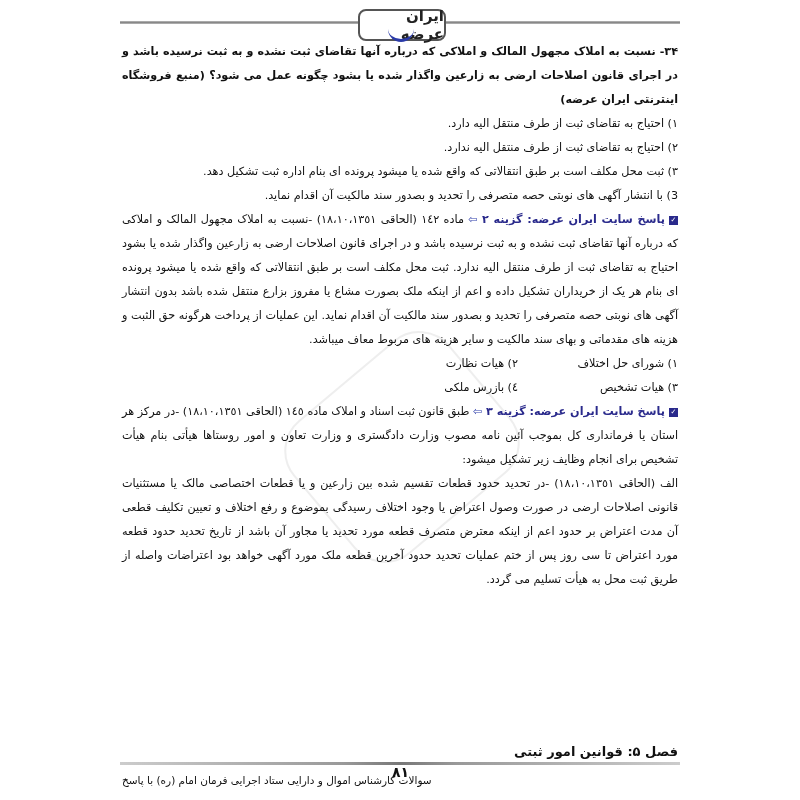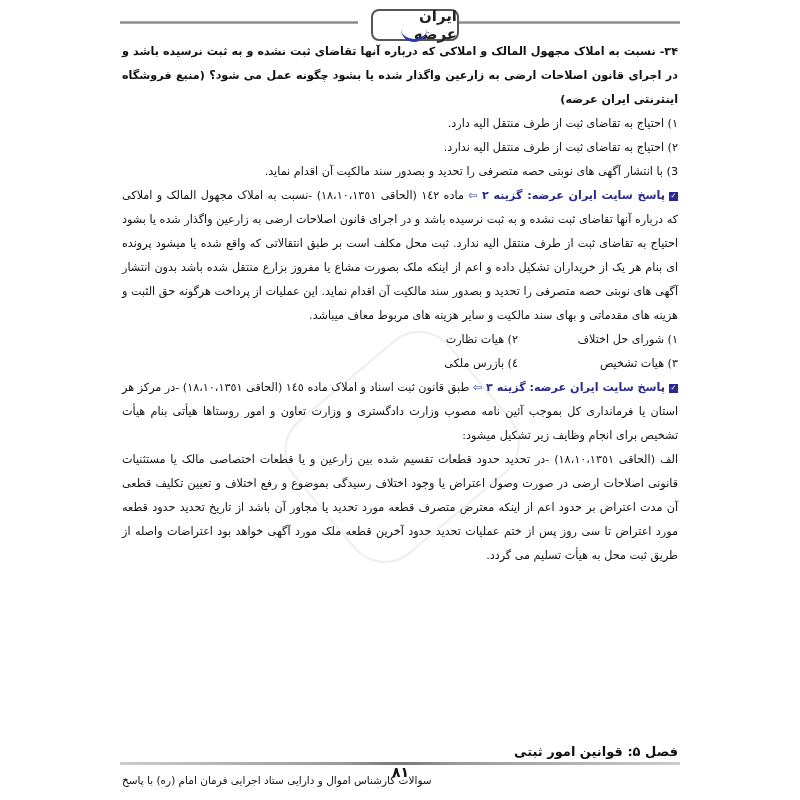--- a/index.html
+++ b/index.html
@@ -9,21 +9,21 @@
   }
   .page { position:absolute; left:0; top:0; width:800px; height:800px; }
   .hdr-line { position:absolute; top:21px; height:3px; background:linear-gradient(#bbb,#888,#bbb); }
   .hdr-line.left { left:120px; width:238px; }
   .hdr-line.right { left:442px; width:556px; }
   .hdr-line.right { width:238px; }
   .logo {
     position:absolute; left:358px; top:9px; width:84px; height:28px;
     border:2px solid #555; border-radius:8px; background:#fff;
     display:flex; align-items:center; justify-content:center;
-    font-weight:bold; font-size:15px; color:#222; direction:rtl;margin-left:13px;
+    font-weight:bold; font-size:15px; color:#222; direction:rtl;
   }
   .logo .arc { position:absolute; left:28px; top:14px; width:26px; height:14px;
     border-bottom:3px solid #2a3aa8; border-radius:0 0 20px 20px; }
   .content {
     position:absolute; left:122px; right:122px; top:40px;
     direction:rtl; text-align:justify; font-size:11.2px; line-height:24px;
   }
   .content p { margin:0; }
   .q { font-weight:bold; }
   .ans-head { color:#2a2a8c; font-weight:bold; }
@@ -52,20 +52,21 @@
     <span>ایران عرضه</span>
     <span class="arc"></span>
   </div>
 
   <div class="watermark"></div>
 
   <div class="content">
     <p class="q">۳۴- نسبت به املاک مجهول المالک و املاکی که درباره آنها تقاضای ثبت نشده و به ثبت نرسیده باشد و در اجرای قانون اصلاحات ارضی به زارعین واگذار شده یا بشود چگونه عمل می شود؟ (منبع فروشگاه اینترنتی ایران عرضه)</p>
     <p>۱) احتیاج به تقاضای ثبت از طرف منتقل الیه دارد.</p>
     <p>۲) احتیاج به تقاضای ثبت از طرف منتقل الیه ندارد.</p>
+    <p>۳) ثبت محل مکلف است بر طبق انتقالاتی که واقع شده یا میشود پرونده ای بنام اداره ثبت تشکیل دهد.</p>
     <p>3) با انتشار آگهی های نوبتی حصه متصرفی را تحدید و بصدور سند مالکیت آن اقدام نماید.</p>
     <p>
       <span class="chk">✓</span><span class="ans-head">پاسخ سایت ایران عرضه: گزینه ۲</span>
       <span class="arrow">⇦</span>
       <span>ماده ١٤٢ (الحاقی ١٨،١٠،١٣٥١) -نسبت به املاک مجهول المالک و املاکی که درباره آنها تقاضای ثبت نشده و به ثبت نرسیده باشد و در اجرای قانون اصلاحات ارضی به زارعین واگذار شده یا بشود احتیاج به تقاضای ثبت از طرف منتقل الیه ندارد. ثبت محل مکلف است بر طبق انتقالاتی که واقع شده یا میشود پرونده ای بنام هر یک از خریداران تشکیل داده و اعم از اینکه ملک بصورت مشاع یا مفروز بزارع منتقل شده باشد بدون انتشار آگهی های نوبتی حصه متصرفی را تحدید و بصدور سند مالکیت آن اقدام نماید. این عملیات از پرداخت هرگونه حق الثبت و هزینه های مقدماتی و بهای سند مالکیت و سایر هزینه های مربوط معاف میباشد.</span>
     </p>
 
     <div class="opts">
       <span>۱) شورای حل اختلاف</span>
       <span>۲) هیات نظارت</span>

